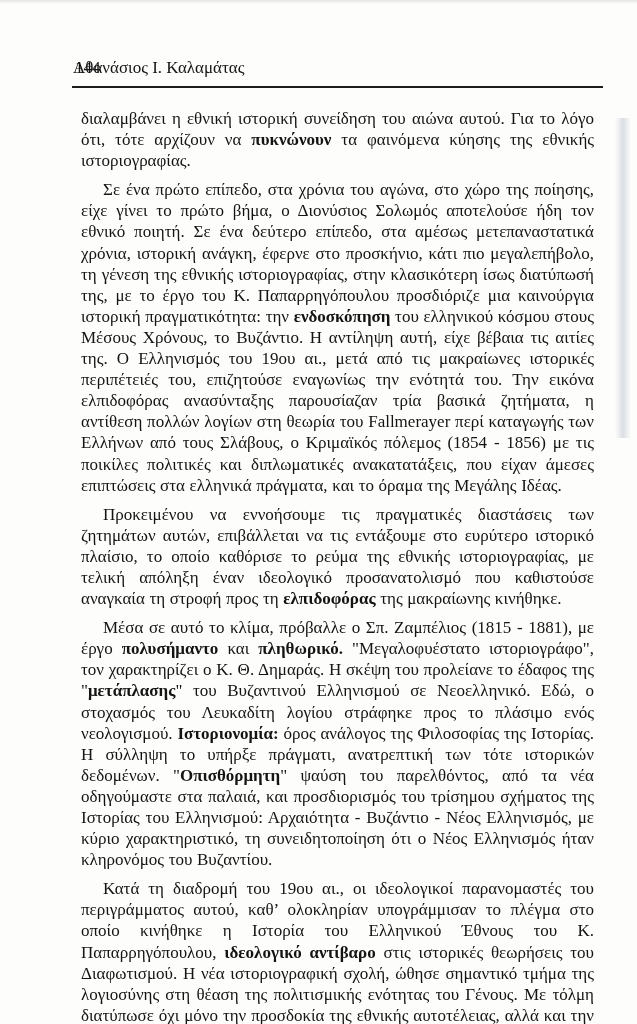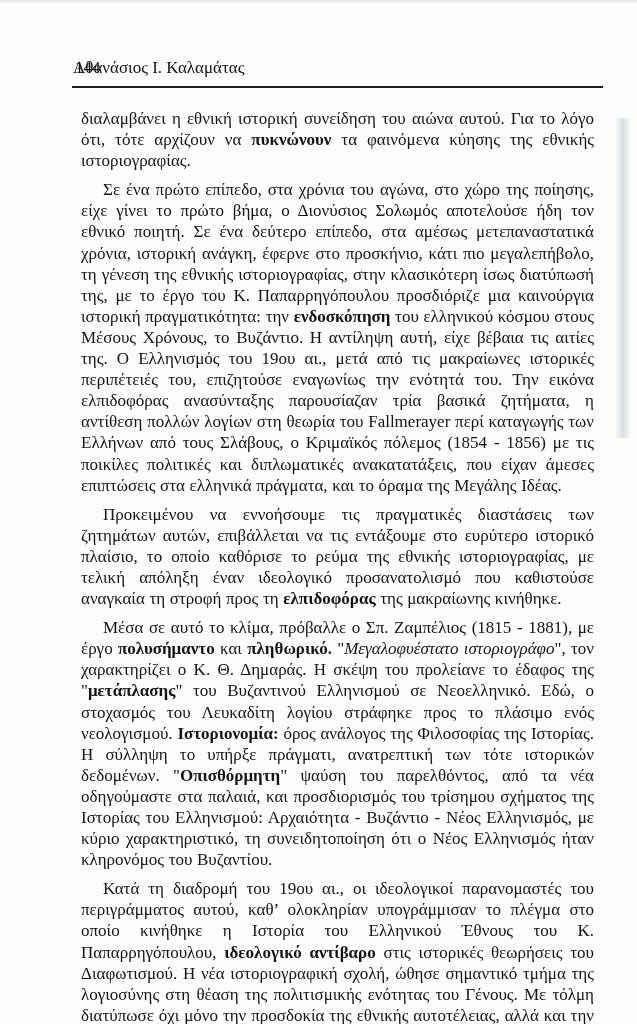--- a/index.html
+++ b/index.html
@@ -37,21 +37,21 @@
     position: absolute;
     left: 73px; top: 100px; width: 529px;
     font-size: 17px;
     line-height: 21.1px;
     text-align: justify;
     word-spacing: 0.02em;
   }
   .body-text p { margin: 8px; padding: 0; }
   .body-text p.indent { text-indent: 22px; }
   .bold { font-weight: bold; }
-  .italic { font-style: italic; }
+  .italic { }
   .scan-edge-shadow {
     position: absolute;
     right: 6px; top: 118px; width: 16px; height: 320px;
     background: linear-gradient(to right,
       rgba(130,142,165,0) 0%,
       rgba(130,142,165,0.28) 50%,
       rgba(130,142,165,0) 100%);
     pointer-events: none;
   }
   .scan-edge-top {

